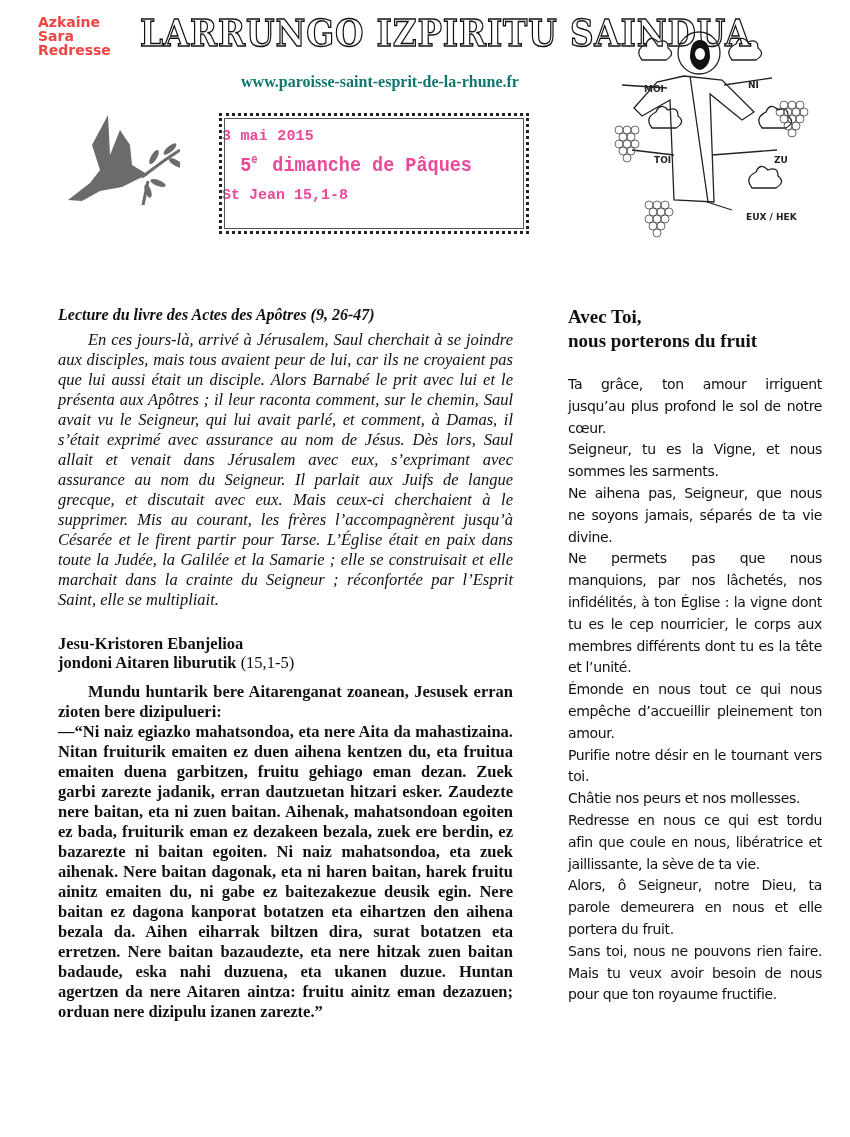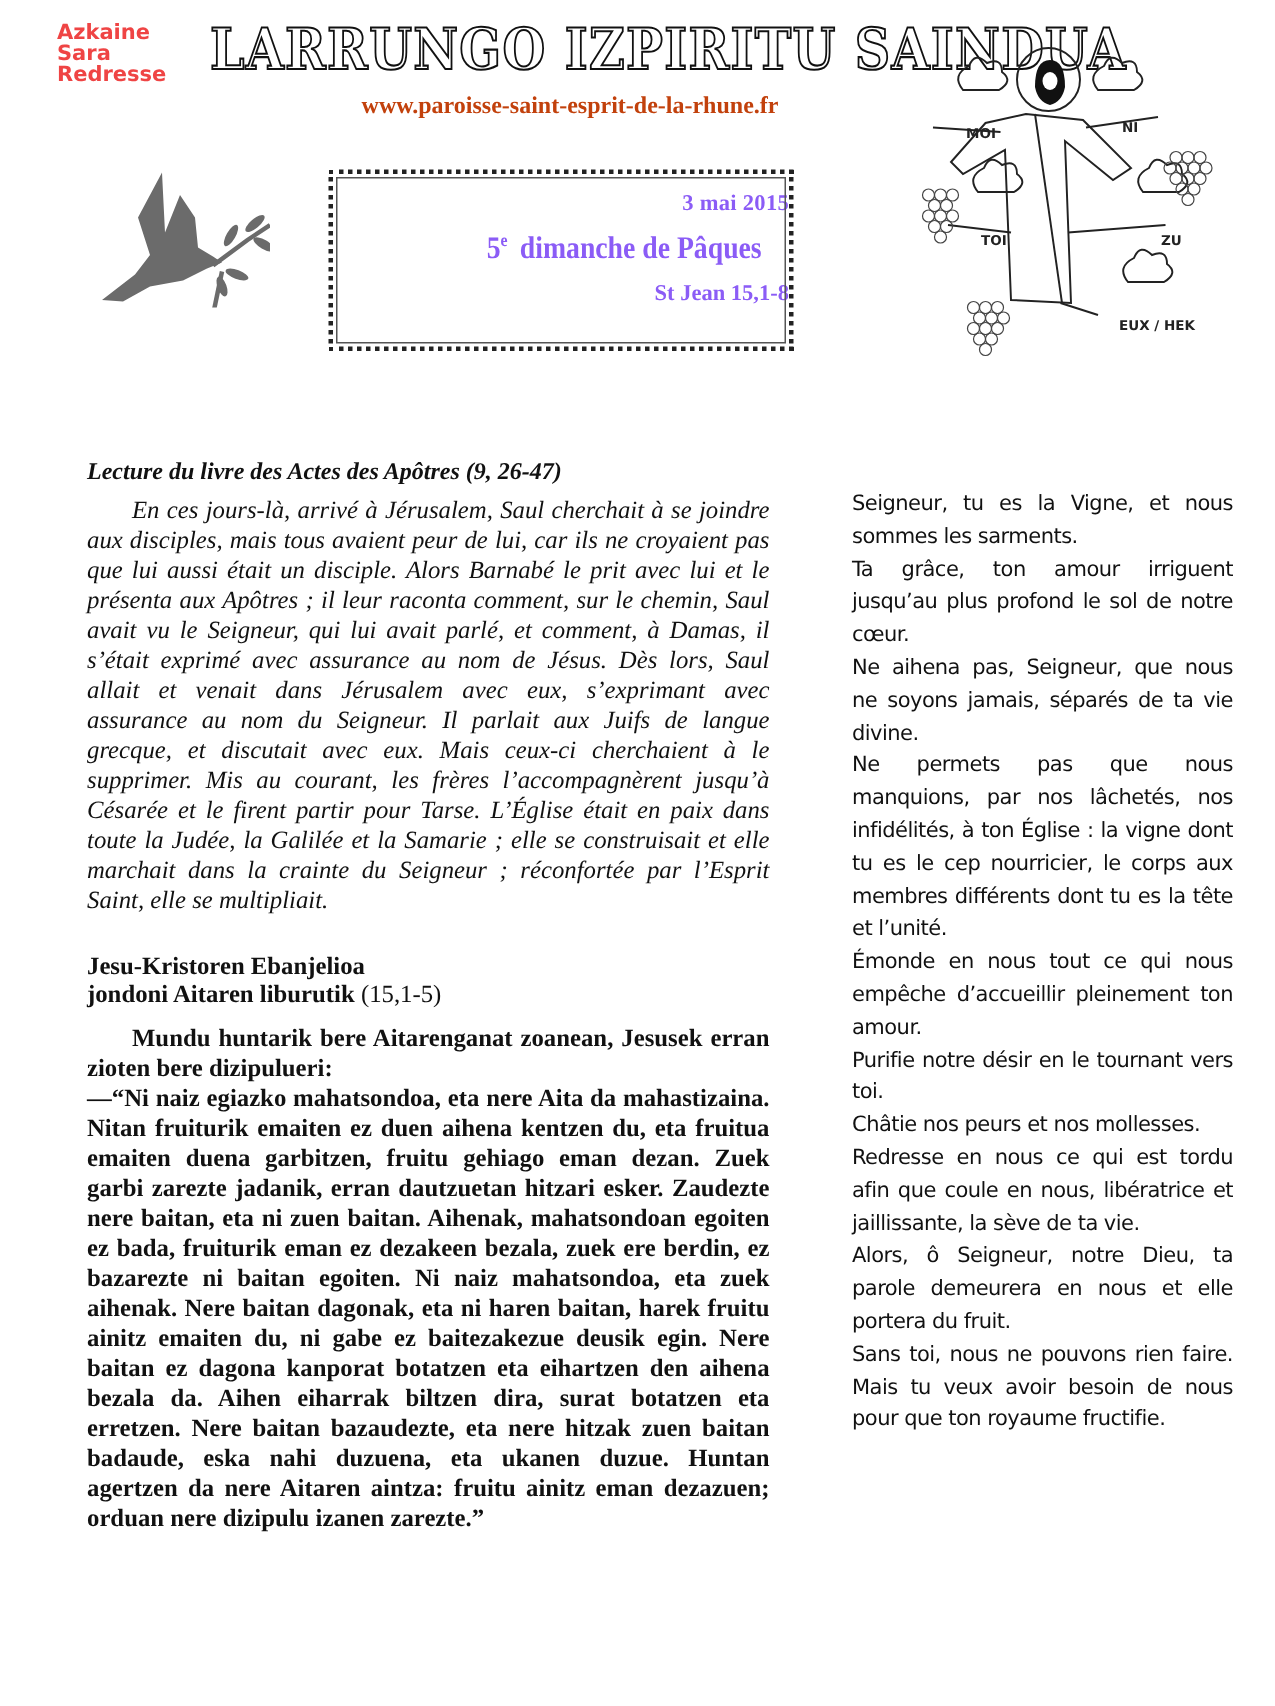--- a/index.html
+++ b/index.html
@@ -2,22 +2,22 @@
 <html><head>
 <meta charset="utf-8">
 <style>
   html, body { margin: 0; padding: 0; background: #ffffff; }
   body { width: 850px; height: 1137px; position: relative; overflow: hidden; color: #111; }
   .abs { position: absolute; }
 
   
   .towns { left: 38px; top: 15px; font-family: "DejaVu Sans", sans-serif; font-weight: bold; font-size: 14px; line-height: 14px; color: #ef4444; }
   .masthead { left: 140px; top: 12px; width: 450px; height: 42px; font-family: "DejaVu Serif", serif; font-weight: bold; font-size: 38px; line-height: 42px; letter-spacing: 1px; color: #fff; -webkit-text-stroke: 1.4px #111; white-space: nowrap; transform: scaleX(0.86); transform-origin: left top; }
-  .website { left: 200px; top: 62px; width: 360px; text-align: center; font-family: "Liberation Serif", serif; font-weight: bold; font-size: 16px; color: #c2410c; }
-  .frame { left: 219px; top: 113px; width: 310px; height: 121px; border: 3px dotted #222; outline: 1px solid #555; outline-offset: -6px; box-sizing: border-box; text-align: right; font-family: Liberation Serif, serif; font-weight: bold; color: #8b5cf6; }
+  .website { left: 200px; top: 73px; width: 360px; text-align: center; font-family: "Liberation Serif", serif; font-weight: bold; font-size: 16px; color: #0f766e; }
+  .frame { left: 219px; top: 113px; width: 310px; height: 121px; border: 3px dotted #222; outline: 1px solid #555; outline-offset: -6px; box-sizing: border-box; text-align: left; font-family: Liberation Mono, monospace; font-weight: bold; color: #ec4899; }
   .frame .d1 { margin-top: 12px; font-size: 15px; letter-spacing: 0.2px; }
   .frame .d2 { margin-top: 8px; font-size: 21px; transform: scaleX(0.88); }
   .frame .d2 sup { font-size: 12px; vertical-align: 8px; margin-right: 4px; }
   .frame .d3 { margin-top: 10px; font-size: 15px; }
 
   .dove { left: 30px; top: 105px; width: 150px; height: 100px; }
   .vine { left: 612px; top: 20px; width: 220px; height: 230px; }
 
   
   .left { left: 58px; top: 305px; width: 455px; font-family: "Liberation Serif", serif; font-size: 16.5px; line-height: 20px; text-align: justify; }
@@ -159,23 +159,27 @@
     <span>jondoni Aitaren liburutik</span>
     <span class="ref">(15,1-5)</span>
   </p>
   <p class="gospel-body">
     <span class="intro">Mundu huntarik bere Aitarenganat zoanean, Jesusek erran zioten bere dizipulueri:</span>
     <span>—“Ni naiz egiazko mahatsondoa, eta nere Aita da mahastizaina. Nitan fruiturik emaiten ez duen aihena kentzen du, eta fruitua emaiten duena garbitzen, fruitu gehiago eman dezan. Zuek garbi zarezte jadanik, erran dautzuetan hitzari esker. Zaudezte nere baitan, eta ni zuen baitan. Aihenak, mahatsondoan egoiten ez bada, fruiturik eman ez dezakeen bezala, zuek ere berdin, ez bazarezte ni baitan egoiten. Ni naiz mahatsondoa, eta zuek aihenak. Nere baitan dagonak, eta ni haren baitan, harek fruitu ainitz emaiten du, ni gabe ez baitezakezue deusik egin. Nere baitan ez dagona kanporat botatzen eta eihartzen den aihena bezala da. Aihen eiharrak biltzen dira, surat botatzen eta erretzen. Nere baitan bazaudezte, eta nere hitzak zuen baitan badaude, eska nahi duzuena, eta ukanen duzue. Huntan agertzen da nere Aitaren aintza: fruitu ainitz eman dezazuen; orduan nere dizipulu izanen zarezte.”</span>
   </p>
 </div>
 
 <div class="abs right">
+  <h2 class="prayer-title">
+    <span>Avec Toi,</span><br>
+    <span>nous porterons du fruit</span>
+  </h2>
   <div class="prayer-body">
+    <p>Ta grâce, ton amour irriguent jusqu’au plus profond le sol de notre cœur.</p>
     <p>Seigneur, tu es la Vigne, et nous sommes les sarments.</p>
-    <p>Ta grâce, ton amour irriguent jusqu’au plus profond le sol de notre cœur.</p>
     <p>Ne aihena pas, Seigneur, que nous ne soyons jamais, séparés de ta vie divine.</p>
     <p>Ne permets pas que nous manquions, par nos lâchetés, nos infidélités, à ton Église : la vigne dont tu es le cep nourricier, le corps aux membres différents dont tu es la tête et l’unité.</p>
     <p>Émonde en nous tout ce qui nous empêche d’accueillir pleinement ton amour.</p>
     <p>Purifie notre désir en le tournant vers toi.</p>
     <p>Châtie nos peurs et nos mollesses.</p>
     <p>Redresse en nous ce qui est tordu afin que coule en nous, libératrice et jaillissante, la sève de ta vie.</p>
     <p>Alors, ô Seigneur, notre Dieu, ta parole demeurera en nous et elle portera du fruit.</p>
     <p>Sans toi, nous ne pouvons rien faire. Mais tu veux avoir besoin de nous pour que ton royaume fructifie.</p>
   </div>
 </div>

